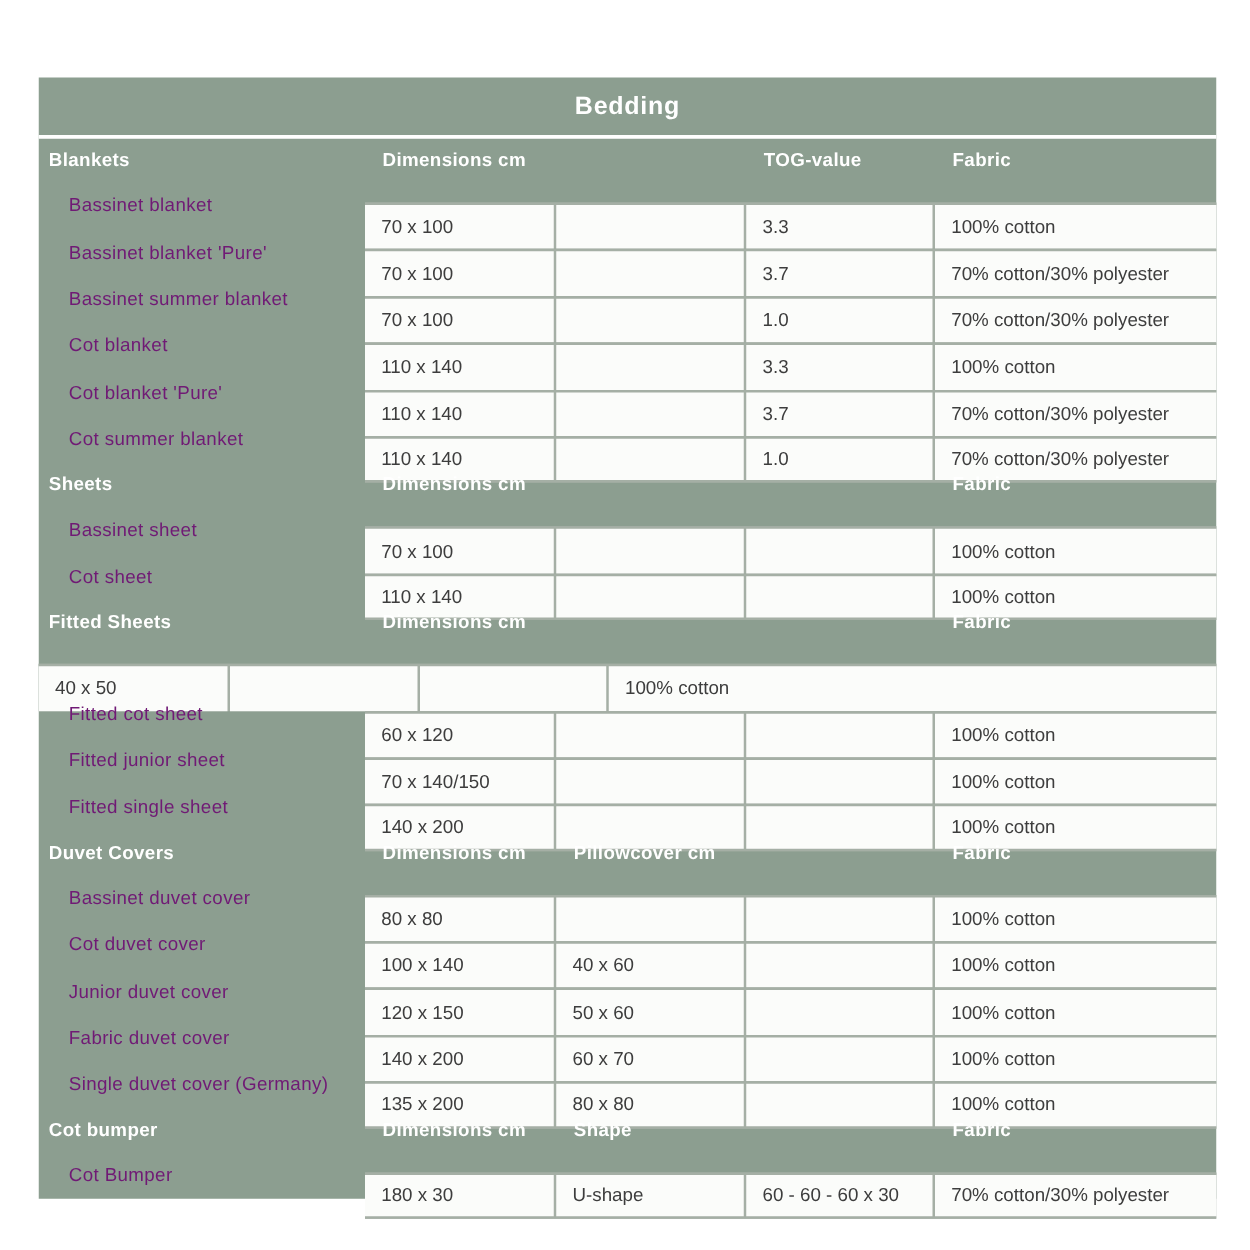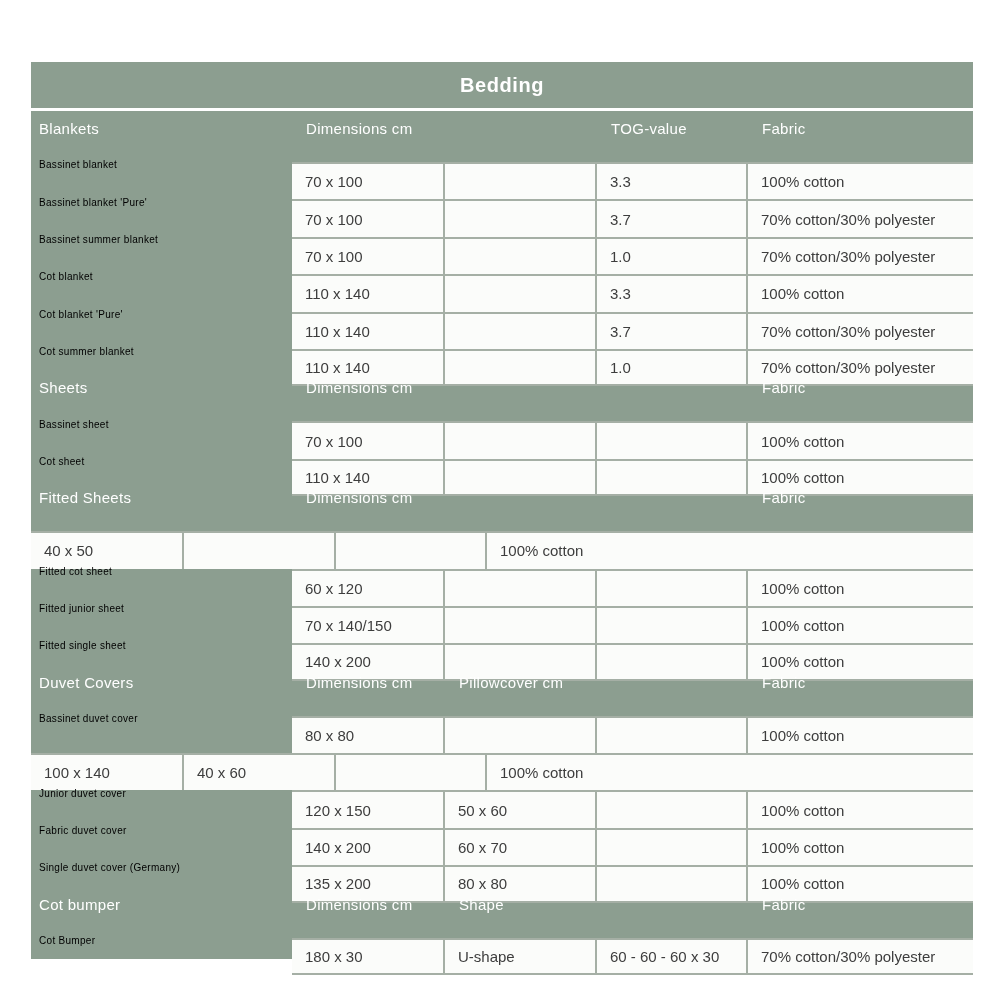--- a/index.html
+++ b/index.html
@@ -11,29 +11,29 @@
     position:absolute;left:31px;top:62px;width:942px;
     background:#8C9E90;
   }
   .title-band{height:46px;display:flex;align-items:center;justify-content:center}
   .title-band span{color:#ffffff;font-weight:700;font-size:20px;letter-spacing:.6px}
   .title-divider{height:3px;background:#ffffff}
 
   .hrow{
     height:35px;display:grid;
     grid-template-columns:261px 153px 152px 151px 1fr;
-    align-items:center;color:#ffffff;font-weight:400;font-size:15px;letter-spacing:.3px;
+    align-items:center;color:#ffffff;font-weight:700;font-size:15px;letter-spacing:.3px;
   }
   .hrow .hc{padding-left:14px;white-space:nowrap;overflow:hidden}
   .hrow .hc:first-child{padding-left:8px}
 
   .drow{display:flex;height:37.4px}
   .rlabel{
-    width:261px;box-sizing:border-box;padding-left:8px;
-    display:flex;align-items:center;color:#000000;font-size:10px;letter-spacing:.3px;
+    width:261px;box-sizing:border-box;padding-left:24px;
+    display:flex;align-items:center;color:#701a75;font-size:15px;letter-spacing:.3px;
     white-space:nowrap;overflow:hidden;
   }
   .cells{
     flex:1;display:grid;
     grid-template-columns:151px 150px 149px 1fr;
     column-gap:2px;background:#A5AFA5;border-top:2px solid #A5AFA5;
     box-sizing:border-box;height:100%;margin-top:16px;
   }
   .section .drow:last-child .cells{border-bottom:2px solid #A5AFA5}
   .cell{
@@ -196,20 +196,21 @@
         <div class="drow">
           <div class="rlabel">Bassinet duvet cover</div>
           <div class="cells">
             <div class="cell">80 x 80</div>
             <div class="cell"></div>
             <div class="cell"></div>
             <div class="cell">100% cotton</div>
           </div>
         </div>
         <div class="drow">
+          <div class="rlabel">Cot duvet cover</div>
           <div class="cells">
             <div class="cell">100 x 140</div>
             <div class="cell">40 x 60</div>
             <div class="cell"></div>
             <div class="cell">100% cotton</div>
           </div>
         </div>
         <div class="drow">
           <div class="rlabel">Junior duvet cover</div>
           <div class="cells">

